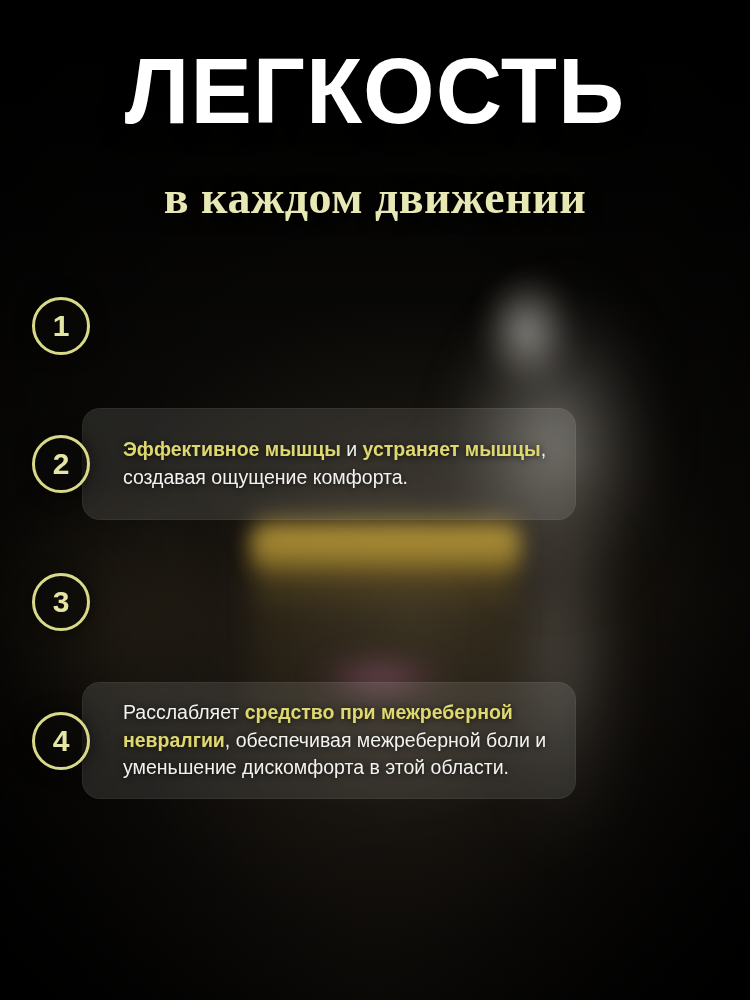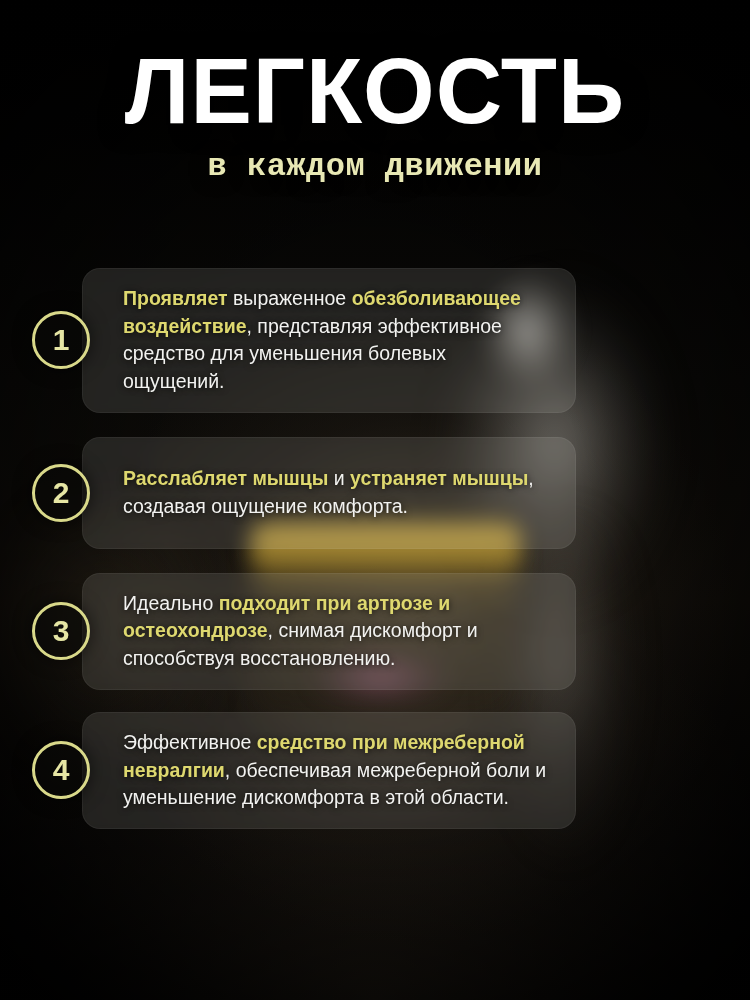--- a/index.html
+++ b/index.html
@@ -121,24 +121,24 @@
     font-family: "Liberation Sans", sans-serif;
     font-weight: 700;
     font-size: 92px;
     line-height: 0.95;
     letter-spacing: 1px;
     color: #ffffff;
     text-transform: uppercase;
     text-shadow: 0 2px 26px rgba(0,0,0,0.9);
   }
   .headline-sub {
-    margin-top: 15px;
-    font-family: Liberation Mono, monospace;
-    font-weight: 700;
-    font-size: 32px;
+    margin-top: 39px;
+    font-family: Liberation Serif, serif;
+    font-weight: 700;
+    font-size: 46px;
     line-height: 1.05;
     color: #e8e8b4;
     letter-spacing: 0.5px;
     text-shadow: 0 2px 18px rgba(0,0,0,0.85);
   }
 
   
   .benefits {
     position: absolute;
     left: 0;
@@ -219,40 +219,34 @@
 
   <div class="headline">
     <div class="headline-main">ЛЕГКОСТЬ</div>
     <div class="headline-sub">в каждом движении</div>
   </div>
 
   <div class="benefits">
 
     <div class="benefit">
       <div class="badge">1</div>
-      <div class="card">
-        <div class="card-text"><span class="hl">Проявляет</span><span> выраженное </span><span class="hl">обезболивающее воздействие</span><span>, представляя эффективное средство для уменьшения болевых ощущений.</span></div>
-      </div>
     </div>
 
     <div class="benefit">
       <div class="badge">2</div>
       <div class="card">
-        <div class="card-text"><span class="hl">Расслабляет мышцы</span><span> и </span><span class="hl">устраняет мышцы</span><span>, создавая ощущение комфорта.</span></div>
+        <div class="card-text"><span class="hl">Эффективное мышцы</span><span> и </span><span class="hl">устраняет мышцы</span><span>, создавая ощущение комфорта.</span></div>
       </div>
     </div>
 
     <div class="benefit">
       <div class="badge">3</div>
-      <div class="card">
-        <div class="card-text"><span>Идеально </span><span class="hl">подходит при артрозе и остеохондрозе</span><span>, снимая дискомфорт и способствуя восстановлению.</span></div>
-      </div>
     </div>
 
     <div class="benefit">
       <div class="badge">4</div>
       <div class="card">
-        <div class="card-text"><span>Эффективное </span><span class="hl">средство при межреберной невралгии</span><span>, обеспечивая межреберной боли и уменьшение дискомфорта в этой области.</span></div>
+        <div class="card-text"><span>Расслабляет </span><span class="hl">средство при межреберной невралгии</span><span>, обеспечивая межреберной боли и уменьшение дискомфорта в этой области.</span></div>
       </div>
     </div>
 
   </div>
 </div>
 
 </body></html>

